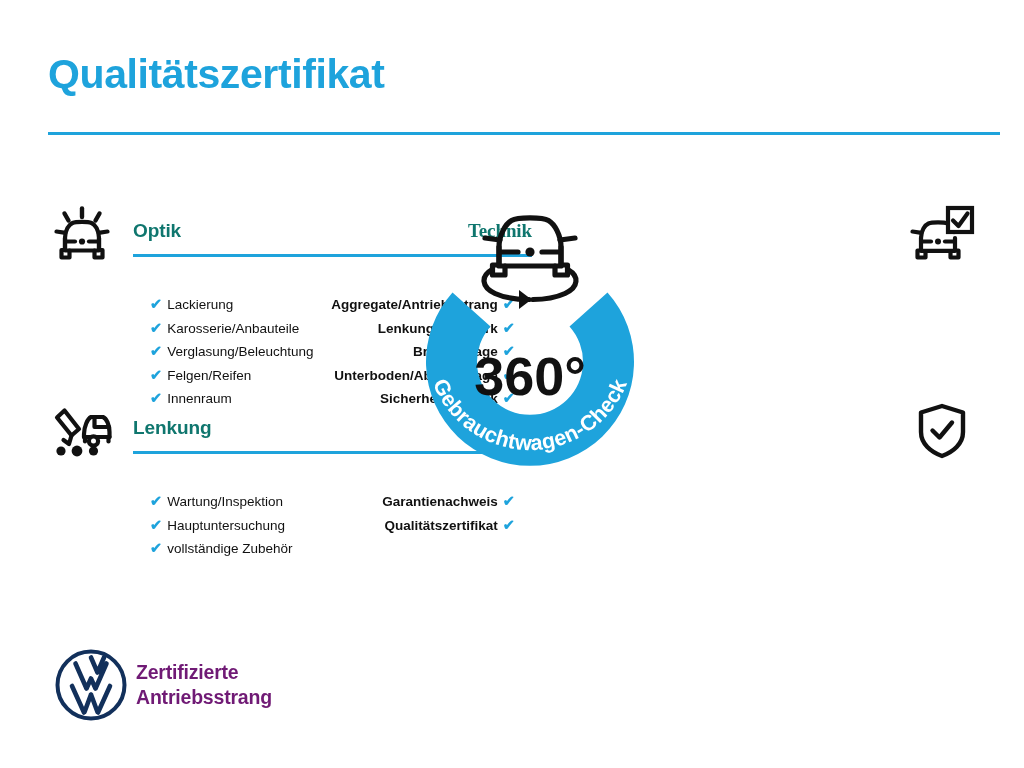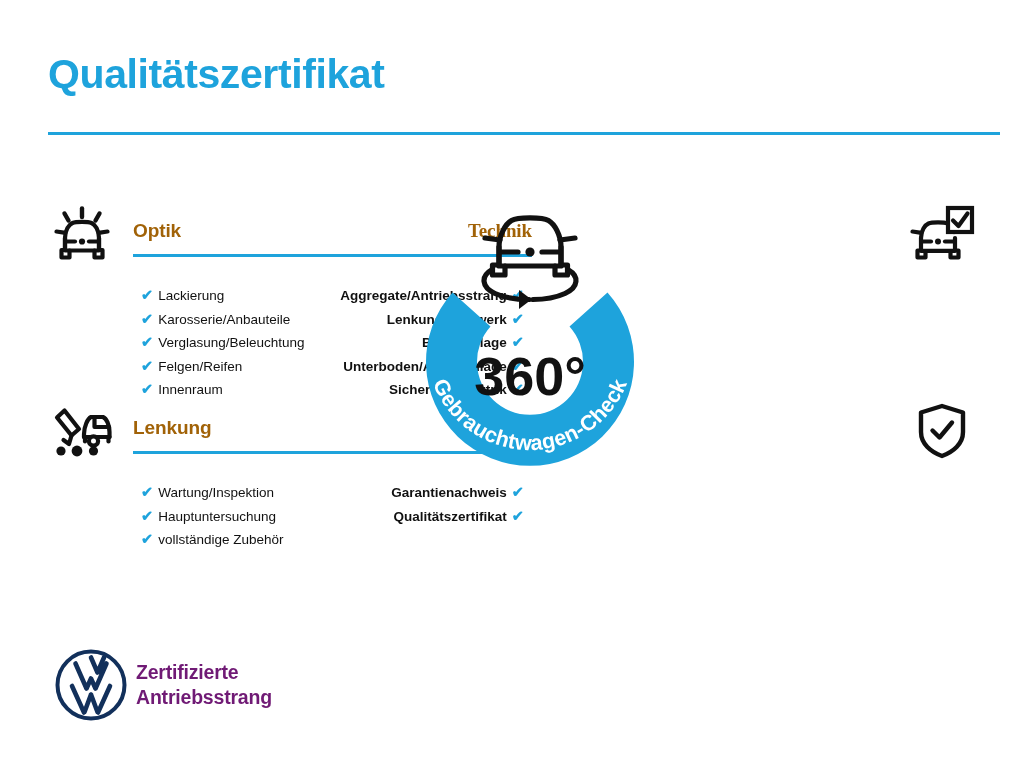--- a/index.html
+++ b/index.html
@@ -73,21 +73,21 @@
   .col-left  .blk-icon { left: 10px;  top: 2px; }
   .col-right .blk-icon { left: 274px; top: 2px; }
   .blk-icon svg { display: block; }
 
   
   .blk-head {
     position: absolute;
     top: 20px;
     font-size: 19px;
     font-weight: bold;
-    color: #a16207;
+    color: #0f766e;
     letter-spacing: -0.1px;
     white-space: nowrap;
   }
   .col-left  .blk-head { left: 99px; }
   .col-right .blk-head { right: 98px; font-family: Liberation Serif, serif; }
 
   .blk-rule {
     position: absolute;
     top: 54px;
     height: 3px;
@@ -95,21 +95,21 @@
     width: 248px;
   }
   .col-left  .blk-rule { left: 99px; }
   .col-right .blk-rule { right: 98px; }
 
   
   .blk-list {
     position: absolute;
     top: 76px;
     list-style: none;
-    margin: 8px;
+    margin: 17px;
     padding: 0;
     font-size: 13.5px;
     line-height: 23.5px;
     color: #111111;
     font-weight: normal;
   }
   .col-left  .blk-list { left: 99px; text-align: left; }
   .col-right .blk-list { right: 98px; text-align: right; width: 248px; }
 
   .blk-list li {

